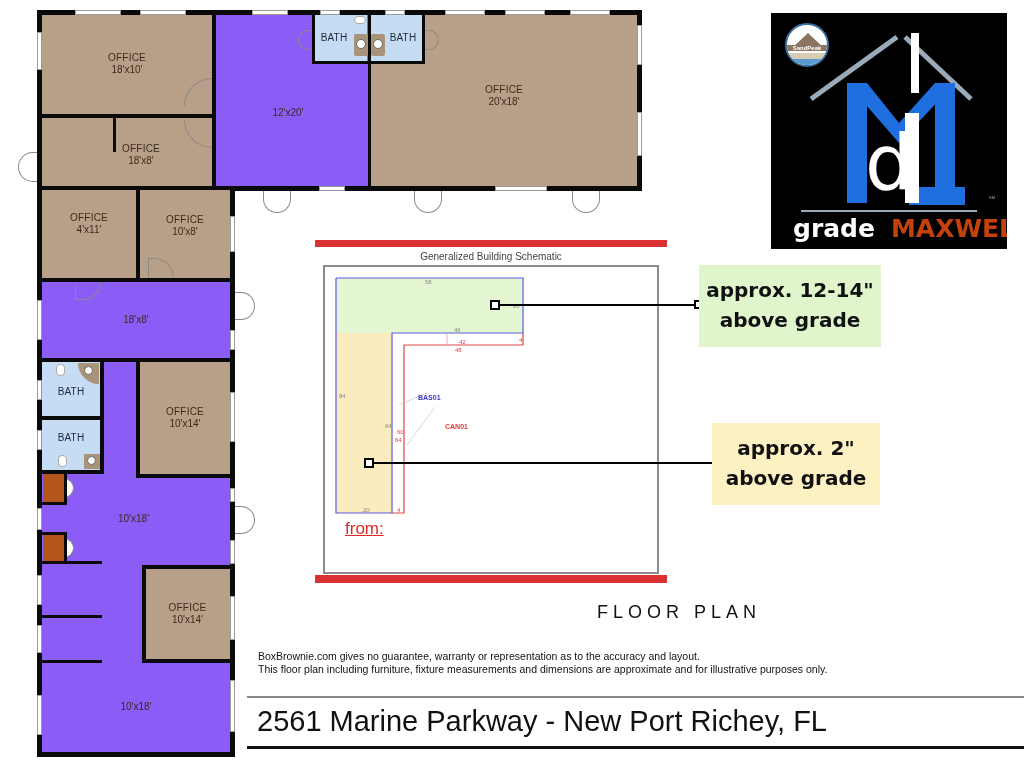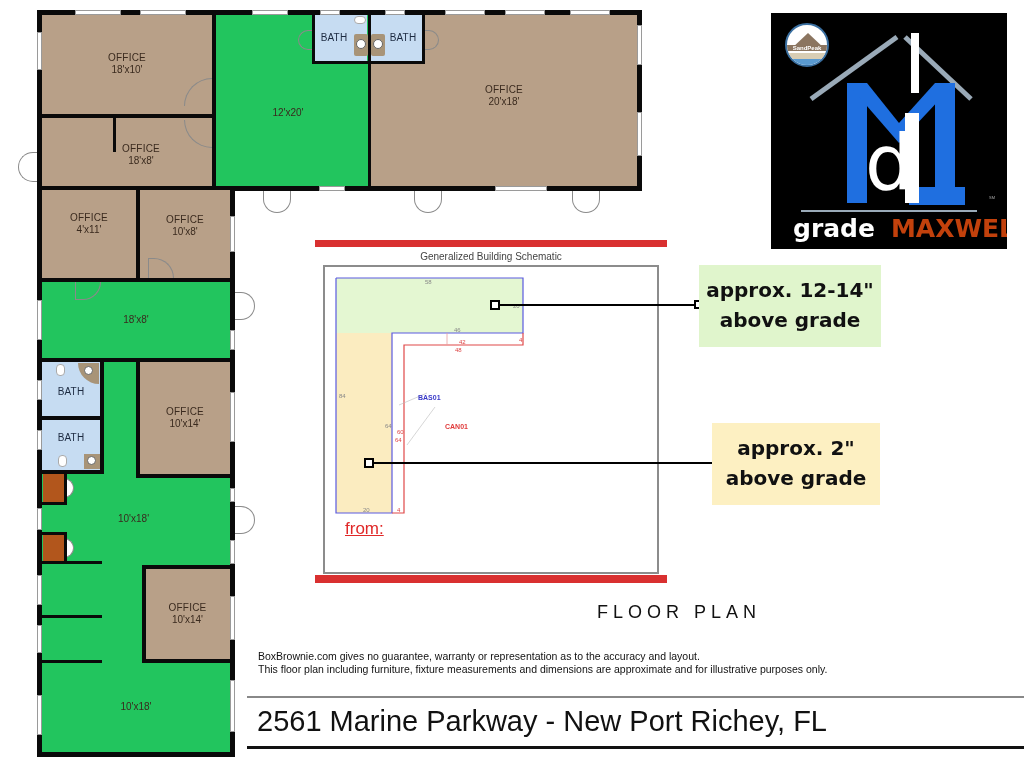--- a/index.html
+++ b/index.html
@@ -3,21 +3,21 @@
 <meta charset="utf-8">
 <style>
   * { box-sizing: border-box; margin: 0; padding: 0; }
   html, body { width: 1024px; height: 768px; background: #ffffff; overflow: hidden; }
   body { position: relative; font-family: "Liberation Sans", sans-serif; color: #222; }
   .abs { position: absolute; }
 
   
   .room { position: absolute; display: flex; flex-direction: column; align-items: center; justify-content: center; text-align: center; }
   .office { background: #b8a088; }
-  .hall { background: #22c55e; }
+  .hall { background: #8b5cf6; }
   .bath { background: #c6dcf2; }
   .closet { background: #b2561c; }
   .room-name { font-size: 10px; color: #3a2a1e; letter-spacing: 0.2px; line-height: 12px; }
   .room-dim { font-size: 10px; color: #3a2a1e; line-height: 12px; }
   .bath .room-name { color: #1c2a40; }
 
   .wall { position: absolute; background: #0a0a0a; }
   .win { position: absolute; background: #ffffff; border: 1px solid #9a9a9a; }
   .door-arc { position: absolute; border: 1px solid #8a8a8a; background: #ffffff; }
 

